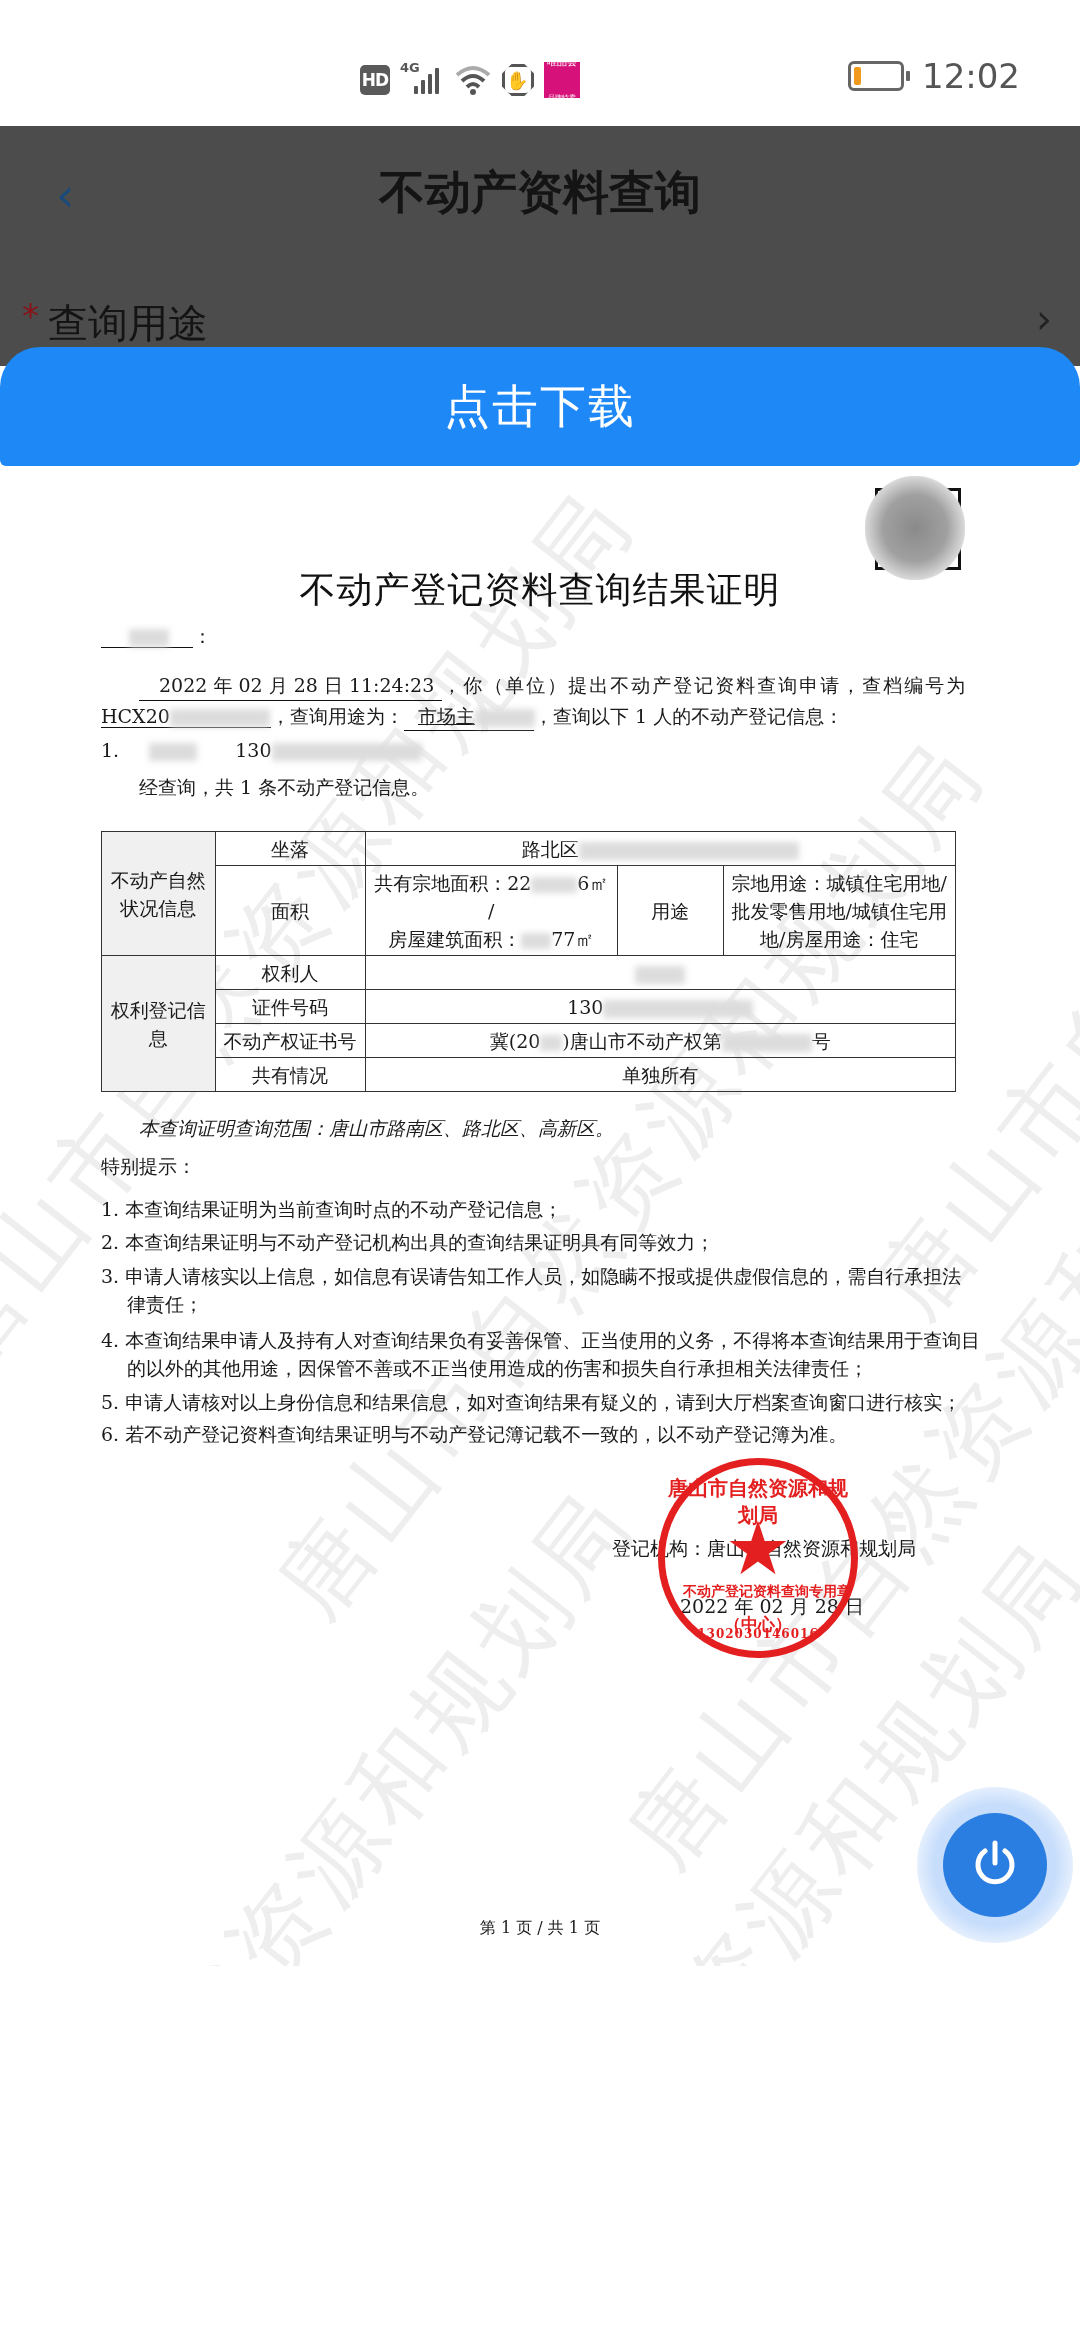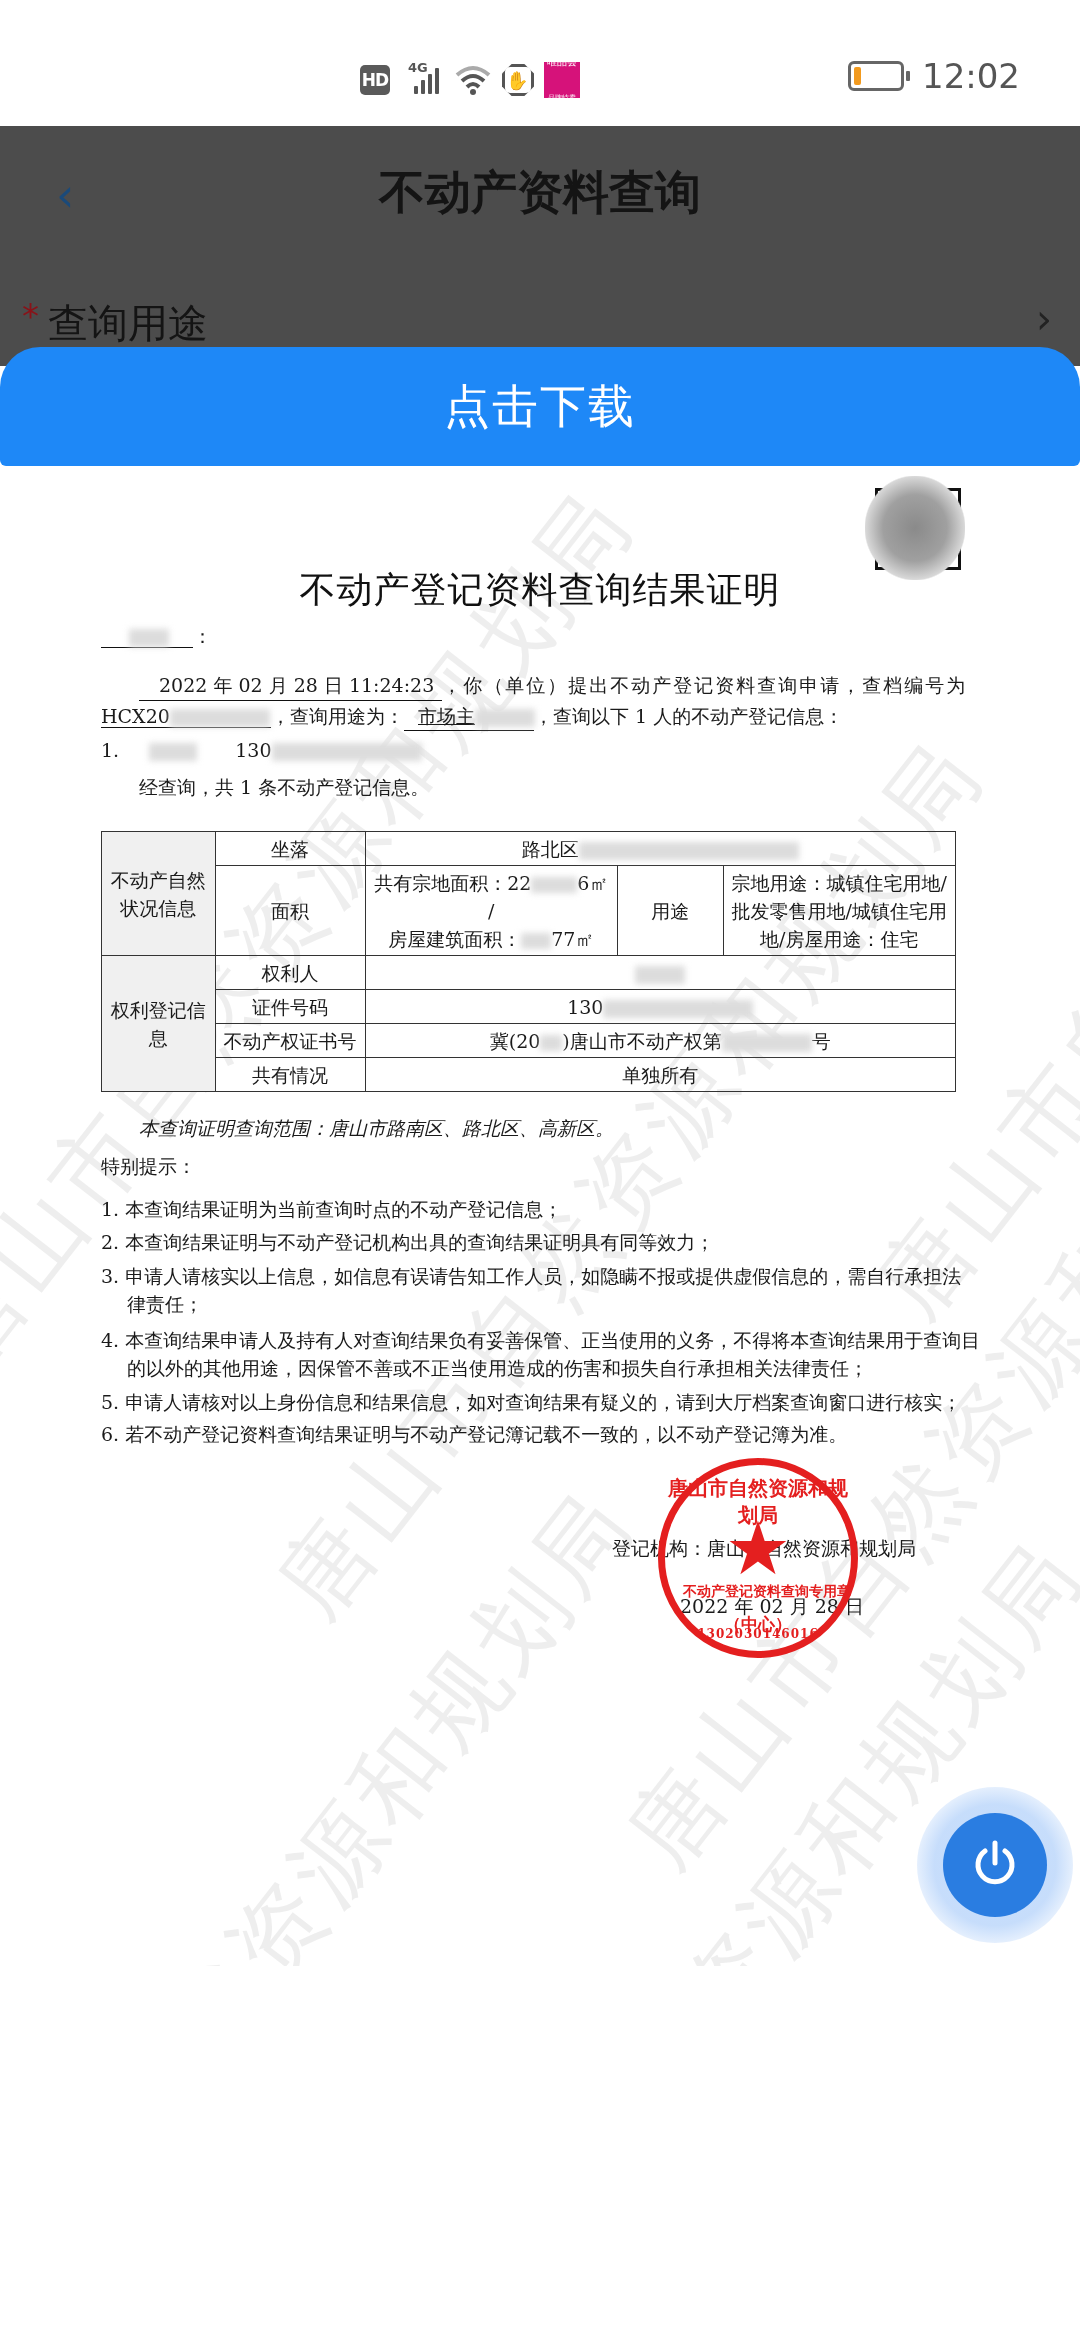--- a/index.html
+++ b/index.html
@@ -6,21 +6,21 @@
   body {
     width:1080px; height:2340px; position:relative; overflow:hidden;
     background:#ffffff;
     font-family:"DejaVu Sans","Liberation Sans",sans-serif;
   }
   
   .statusbar { position:absolute; left:0; top:0; width:1080px; height:126px; background:#ffffff; }
   .sb-icons { position:absolute; left:360px; top:60px; height:40px; display:flex; align-items:center; gap:10px; }
   .sb-hd { width:30px; height:30px; background:#5a5a5a; color:#fff; font-size:17px; font-weight:bold; border-radius:5px; display:flex; align-items:center; justify-content:center; letter-spacing:-1px; }
   .sb-4g { position:relative; width:44px; height:36px; }
-  .sb-4g .lbl { position:absolute; left:8px; top:-2px; font-size:13px; font-weight:bold; color:#555; }
+  .sb-4g .lbl { position:absolute; left:0; top:-2px; font-size:13px; font-weight:bold; color:#555; }
   .sb-4g .bar { position:absolute; bottom:4px; width:4px; background:#555; border-radius:1px; }
   .sb-wifi { width:38px; height:34px; position:relative; }
   .sb-hand { width:32px; height:32px; border:3px solid #555; border-radius:8px; transform:rotate(0deg); display:flex; align-items:center; justify-content:center; font-size:18px; color:#555; box-sizing:border-box; clip-path:polygon(30% 0,70% 0,100% 30%,100% 70%,70% 100%,30% 100%,0 70%,0 30%); }
   .sb-vip { width:36px; height:36px; background:#d6127a; color:#fff; font-size:10px; line-height:12px; text-align:center; display:flex; flex-direction:column; justify-content:center;gap:24px; }
   .sb-right { position:absolute; right:60px; top:56px; display:flex; align-items:center; gap:18px; }
   .battery { width:56px; height:30px; border:3px solid #666; border-radius:6px; box-sizing:border-box; position:relative; }
   .battery::after { content:""; position:absolute; right:-9px; top:7px; width:4px; height:10px; background:#666; border-radius:1px; }
   .battery .lvl { position:absolute; left:3px; top:3px; width:7px; height:18px; background:#f29a1e; border-radius:2px; }
   .clock { font-size:34px; color:#555; font-family:"DejaVu Sans",sans-serif; }
 
@@ -196,20 +196,21 @@
   <div class="p" style="left:680px;top:1128px;">2022 年 02 月 28 日</div>
 
   <div class="stamp">
     <div class="arc">唐山市自然资源和规划局</div>
     <div class="star">★</div>
     <div class="l1">不动产登记资料查询专用章</div>
     <div class="l2">（中心）</div>
     <div class="l3">1302030146016</div>
   </div>
 
+  <div class="p" style="left:0;width:1080px;text-align:center;top:1452px;font-size:16px;">第 1 页 / 共 1 页</div>
 </div>
 
 <div class="power-halo"></div>
 <button class="power-btn">
   <span>
     <svg width="54" height="54" viewBox="0 0 54 54">
       <path d="M17 14 A17 17 0 1 0 37 14" stroke="#fff" stroke-width="5" fill="none" stroke-linecap="round"></path>
       <line x1="27" y1="6" x2="27" y2="26" stroke="#fff" stroke-width="5" stroke-linecap="round"></line>
     </svg>
   </span>

